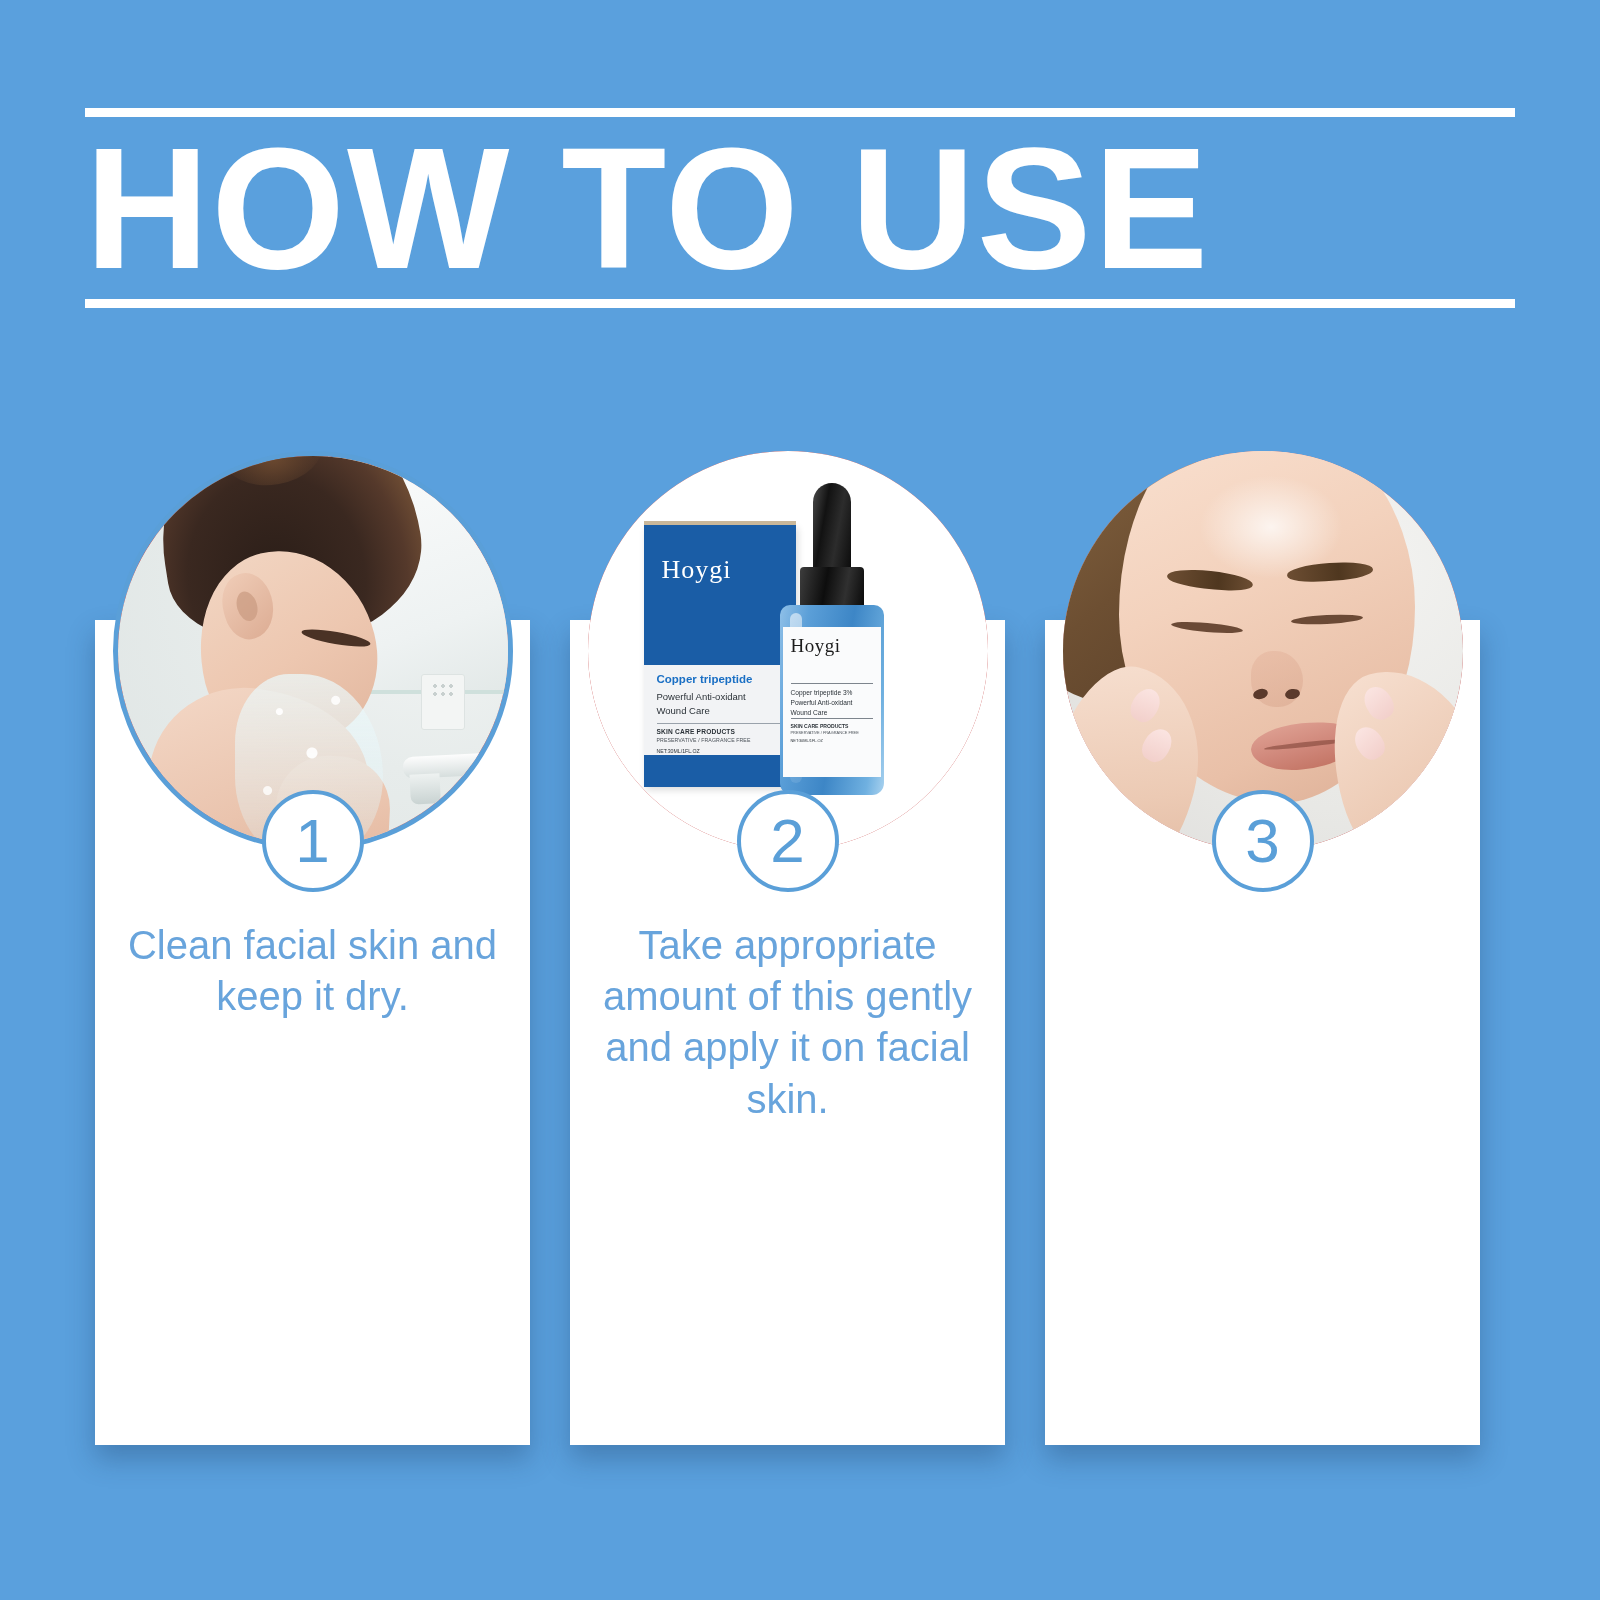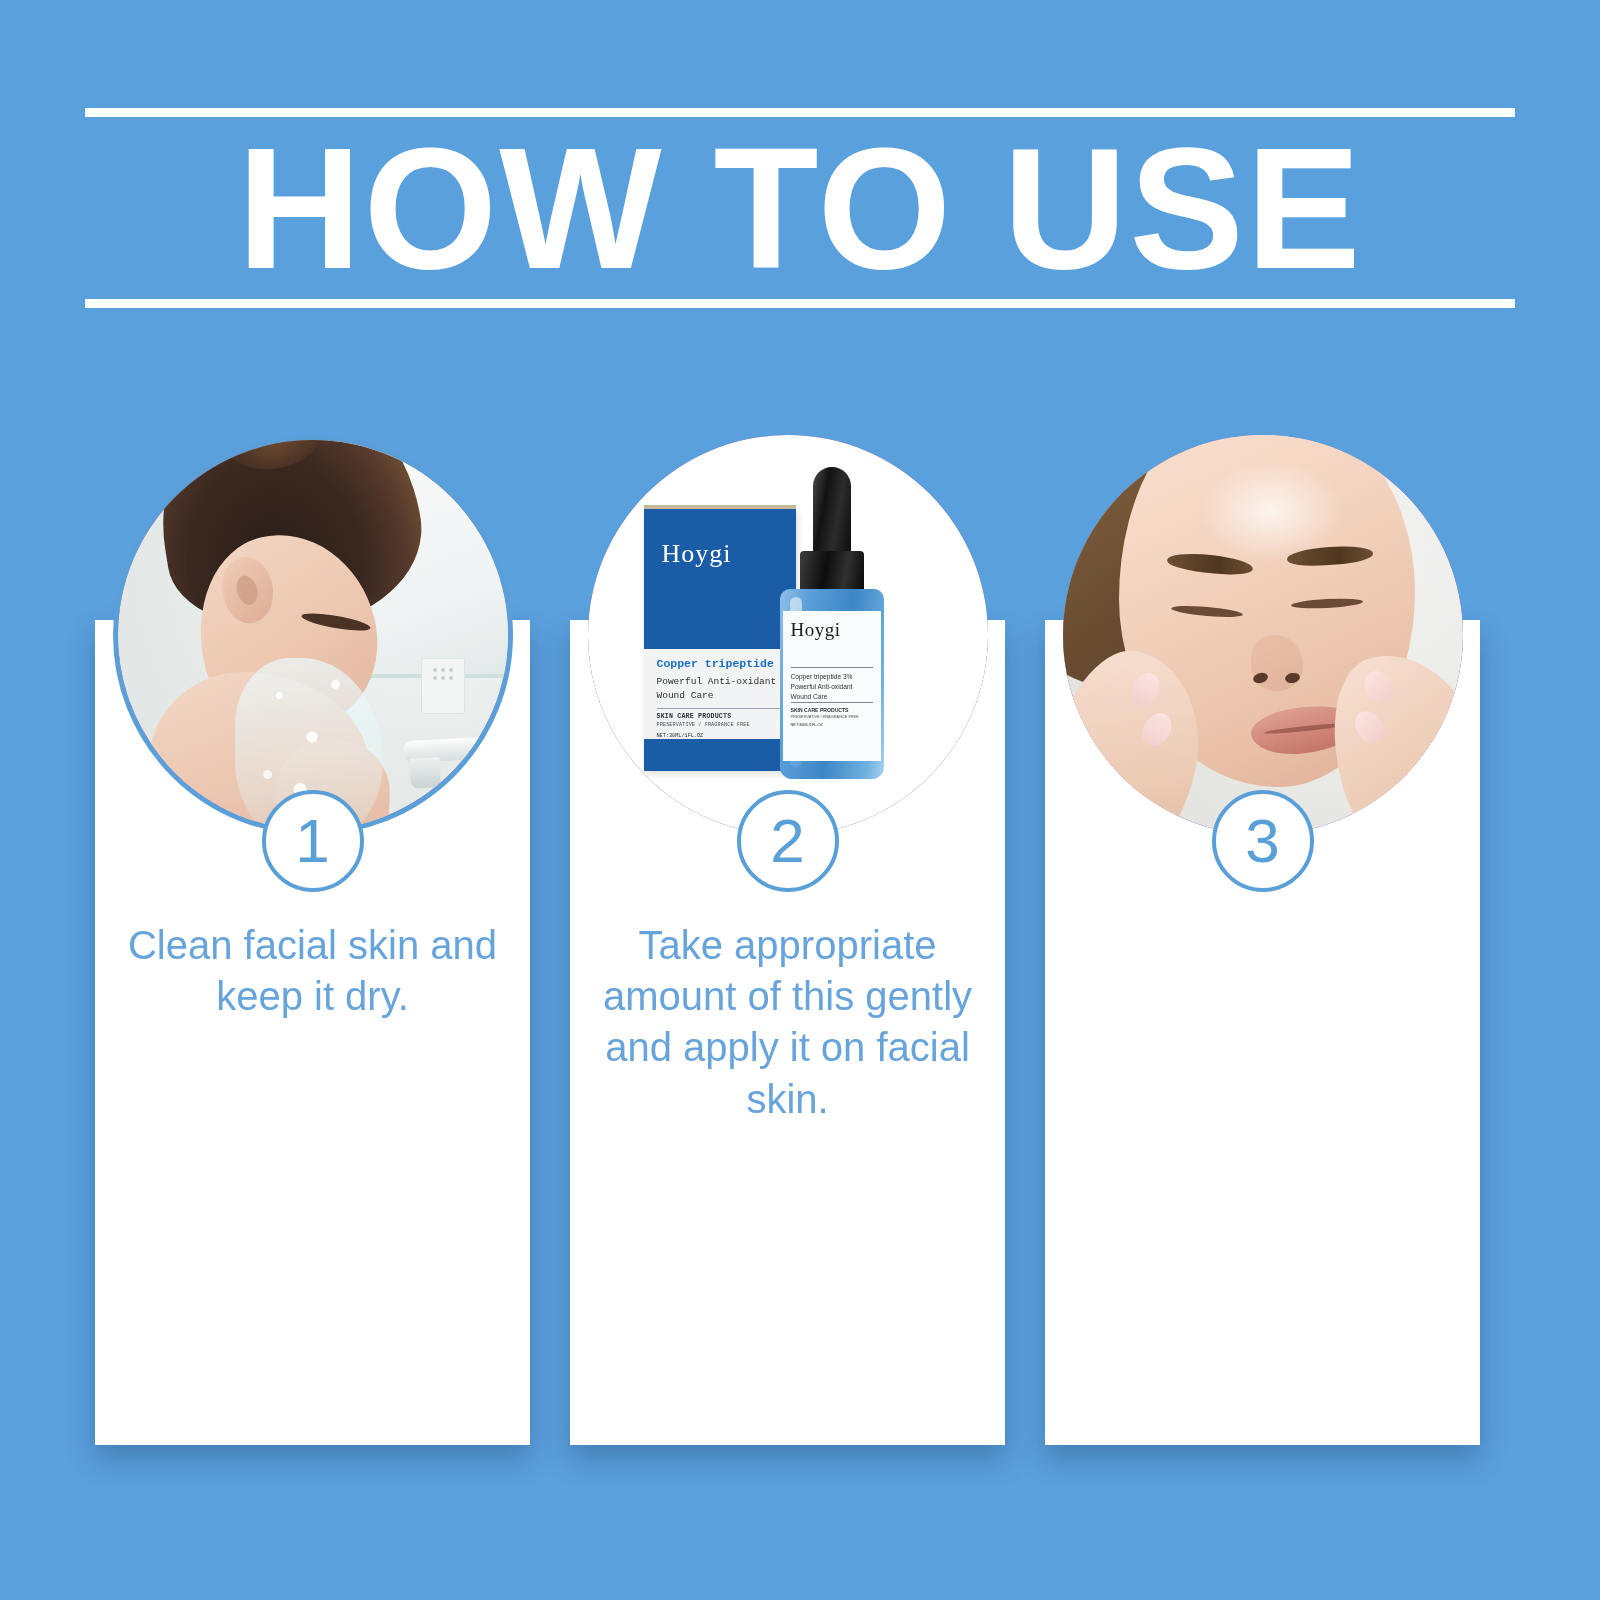--- a/index.html
+++ b/index.html
@@ -31,21 +31,21 @@
     background: #ffffff;
   }
   .rule.top { top: 0; }
   .rule.bottom { bottom: 0; }
   .page-title {
     position: absolute;
     left: 0;
     top: 50%;
     transform: translateY(-50%);
     width: 100%;
-    text-align: center;
+    text-align: left;
     color: #ffffff;
     font-size: 172px;
     font-weight: bold;
     letter-spacing: 2px;
     line-height: 1;
     white-space: nowrap;
     font-family: "Liberation Sans", sans-serif;
   }
 
   
@@ -73,27 +73,27 @@
     width: 100%;
     height: 825px;
     background: #ffffff;
     box-shadow: 0 14px 26px rgba(20, 50, 90, 0.30);
   }
 
   
   .circle {
     position: absolute;
     left: 50%;
-    top: 0;
+    top: 16px;
     transform: translateX(-50%);
     width: 400px;
     height: 400px;
     border-radius: 50%;
     overflow: hidden;
-    background: #4c1d95;
+    background: #b91c1c;
     z-index: 3;
   }
   .circle.ringed {
     border: 5px solid #5a9fd8;
     box-sizing: border-box;
   }
   .photo {
     position: absolute;
     inset: 0;
   }
@@ -252,21 +252,20 @@
     font-size: 26px;
     letter-spacing: 1px;
   }
   .pbox .white-band {
     position: absolute;
     left: 0; top: 140px;
     width: 100%; height: 90px;
     background: #f2f3f5;
     padding: 8px 13px;
     box-sizing: border-box;
-    font-family: Liberation Mono, monospace;
   }
   .pbox .bt-title {
     color: #1a6fc4;
     font-size: 11.5px;
     font-weight: bold;
     margin-bottom: 5px;
     white-space: nowrap;
   }
   .pbox .bt-line {
     color: #2b3238;

